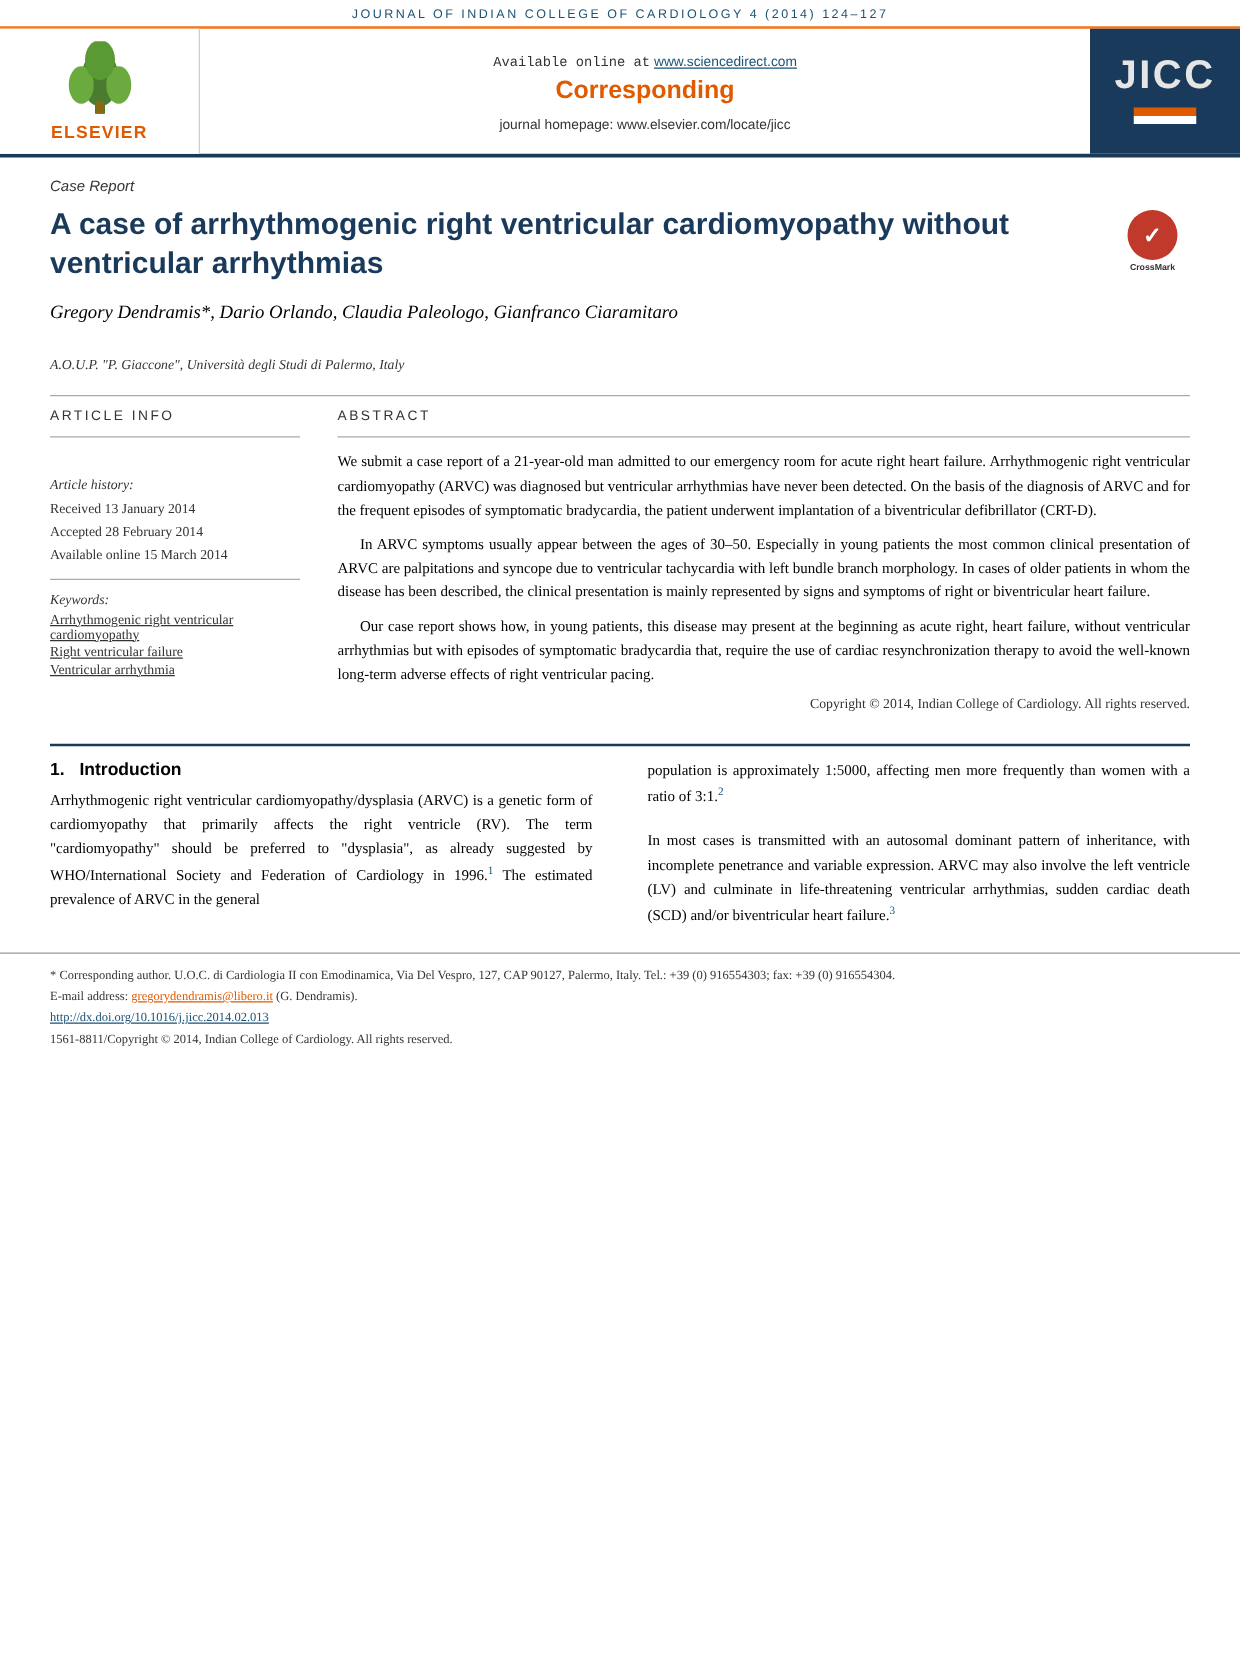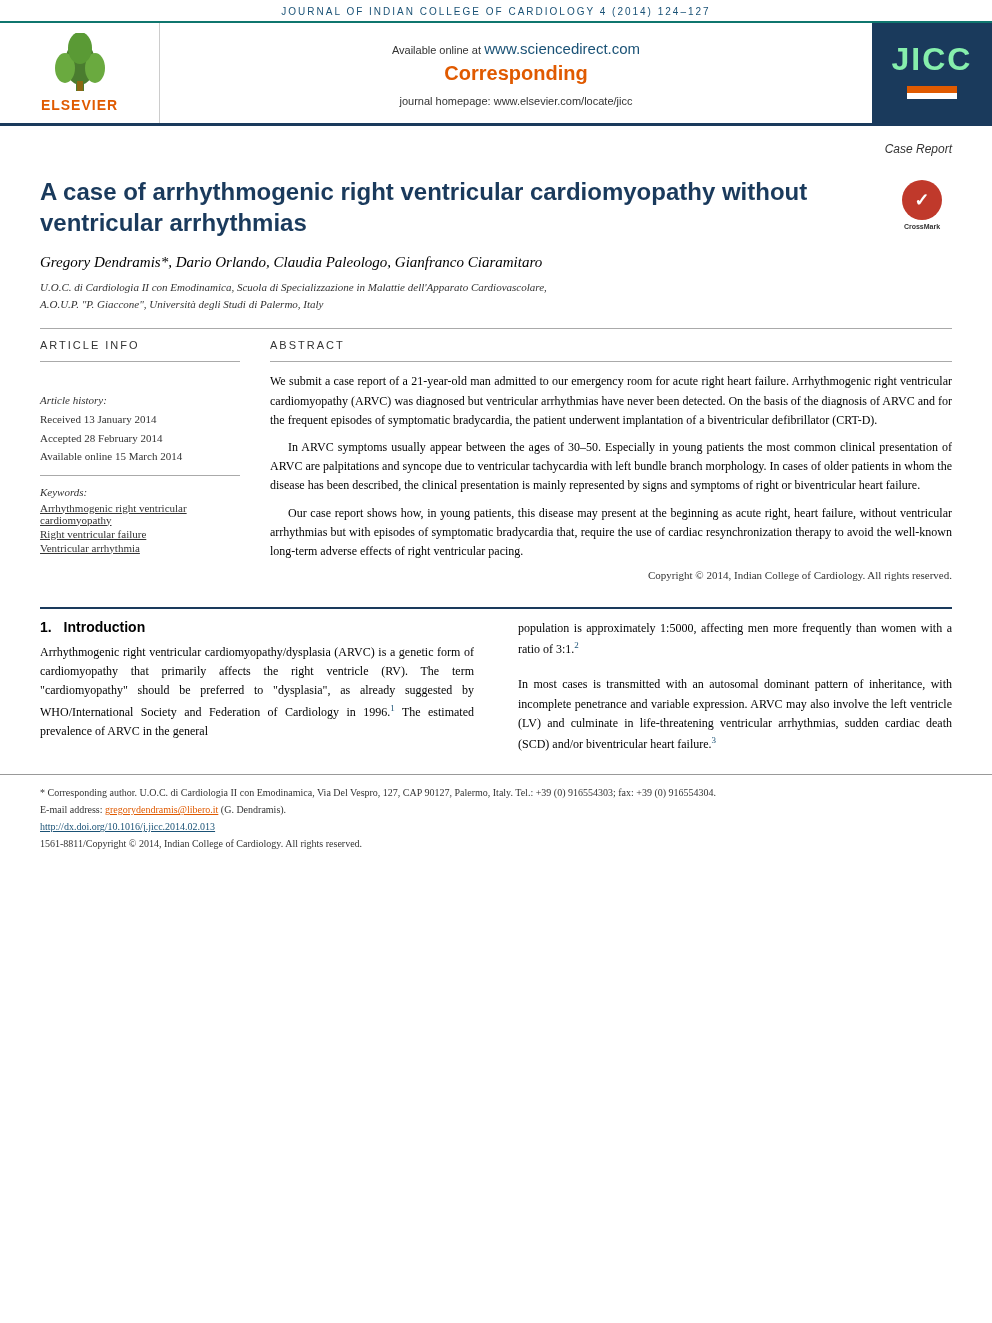--- a/index.html
+++ b/index.html
@@ -10,21 +10,21 @@
       color: #000;
       width: 992px;
       min-height: 1323px;
     }
 
     
     .top-header {
       background: #fff;
       padding: 6px 0 0 0;
       text-align: center;
-      border-bottom: 2px solid #0f766e;
+      border-bottom: 2px solid #f97316;
     }
     .journal-title-top {
       font-family: Arial, sans-serif;
       font-size: 10px;
       letter-spacing: 2px;
       color: #1a5276;
       text-transform: uppercase;
       padding-bottom: 4px;
     }
 
@@ -62,28 +62,29 @@
     .center-header {
       flex: 1;
       display: flex;
       flex-direction: column;
       align-items: center;
       justify-content: center;
       padding: 10px 20px;
       gap: 4px;
     }
     .available-online {
-      font-family: Liberation Sans, sans-serif;
+      font-family: Liberation Mono, monospace;
       font-size: 11px;
       color: #333;
     }
     .sciencedirect-link {
       font-family: Arial, sans-serif;
-      font-size: 15px;
+      font-size: 11px;
       color: #1a5276;
+      text-decoration: underline;
     }
     .sciencedirect-logo {
       font-family: Arial, sans-serif;
       font-size: 20px;
       font-weight: bold;
       color: #e05a00;
     }
     .sciencedirect-logo span {
       color: #1a5276;
     }
@@ -101,42 +102,41 @@
       flex-direction: column;
       align-items: center;
       justify-content: center;
       padding: 10px;
       color: white;
     }
     .jicc-text {
       font-family: Arial, sans-serif;
       font-size: 32px;
       font-weight: bold;
-      color: #86efac;
+      color: #e5e5e5;
       letter-spacing: 2px;
     }
     .jicc-flag {
       margin-top: 8px;
       width: 50px;
       height: 20px;
       background: linear-gradient(to bottom, #e05a00 33%, white 33%, white 66%, #1a3a5c 66%);
     }
 
     
     .main-content {
       padding: 16px 40px 16px 40px;
     }
 
     .case-report-label {
       font-family: Arial, sans-serif;
       font-size: 12px;
       color: #333;
       font-style: italic;
-      margin-bottom: 20px;
-      text-align: right;
+      margin-bottom: 8px;
     }
 
     .article-title {
       font-family: Arial, sans-serif;
       font-size: 24px;
       font-weight: bold;
       color: #1a3a5c;
       line-height: 1.3;
       margin-bottom: 16px;
       padding-right: 80px;
@@ -381,21 +381,21 @@
       <div class="crossmark-circle">✓</div>
       <div class="crossmark-label">CrossMark</div>
     </div>
   </div>
 
   <div class="authors">
     <span>Gregory Dendramis*, Dario Orlando, Claudia Paleologo, Gianfranco Ciaramitaro</span>
   </div>
 
   <div class="affiliation">
-    <span>U.O.C. di Cardiologia II con Emodinamica, Scuola di Specializzazione in Malattie dell'Apparato Cardiovascolare,</span><br>
+    <br>
     <span>A.O.U.P. "P. Giaccone", Università degli Studi di Palermo, Italy</span>
   </div>
 
   <hr class="divider">
 
   <div class="two-col">
 
     <div class="left-col">
       <div class="section-heading">ARTICLE INFO</div>
       <hr class="divider">

